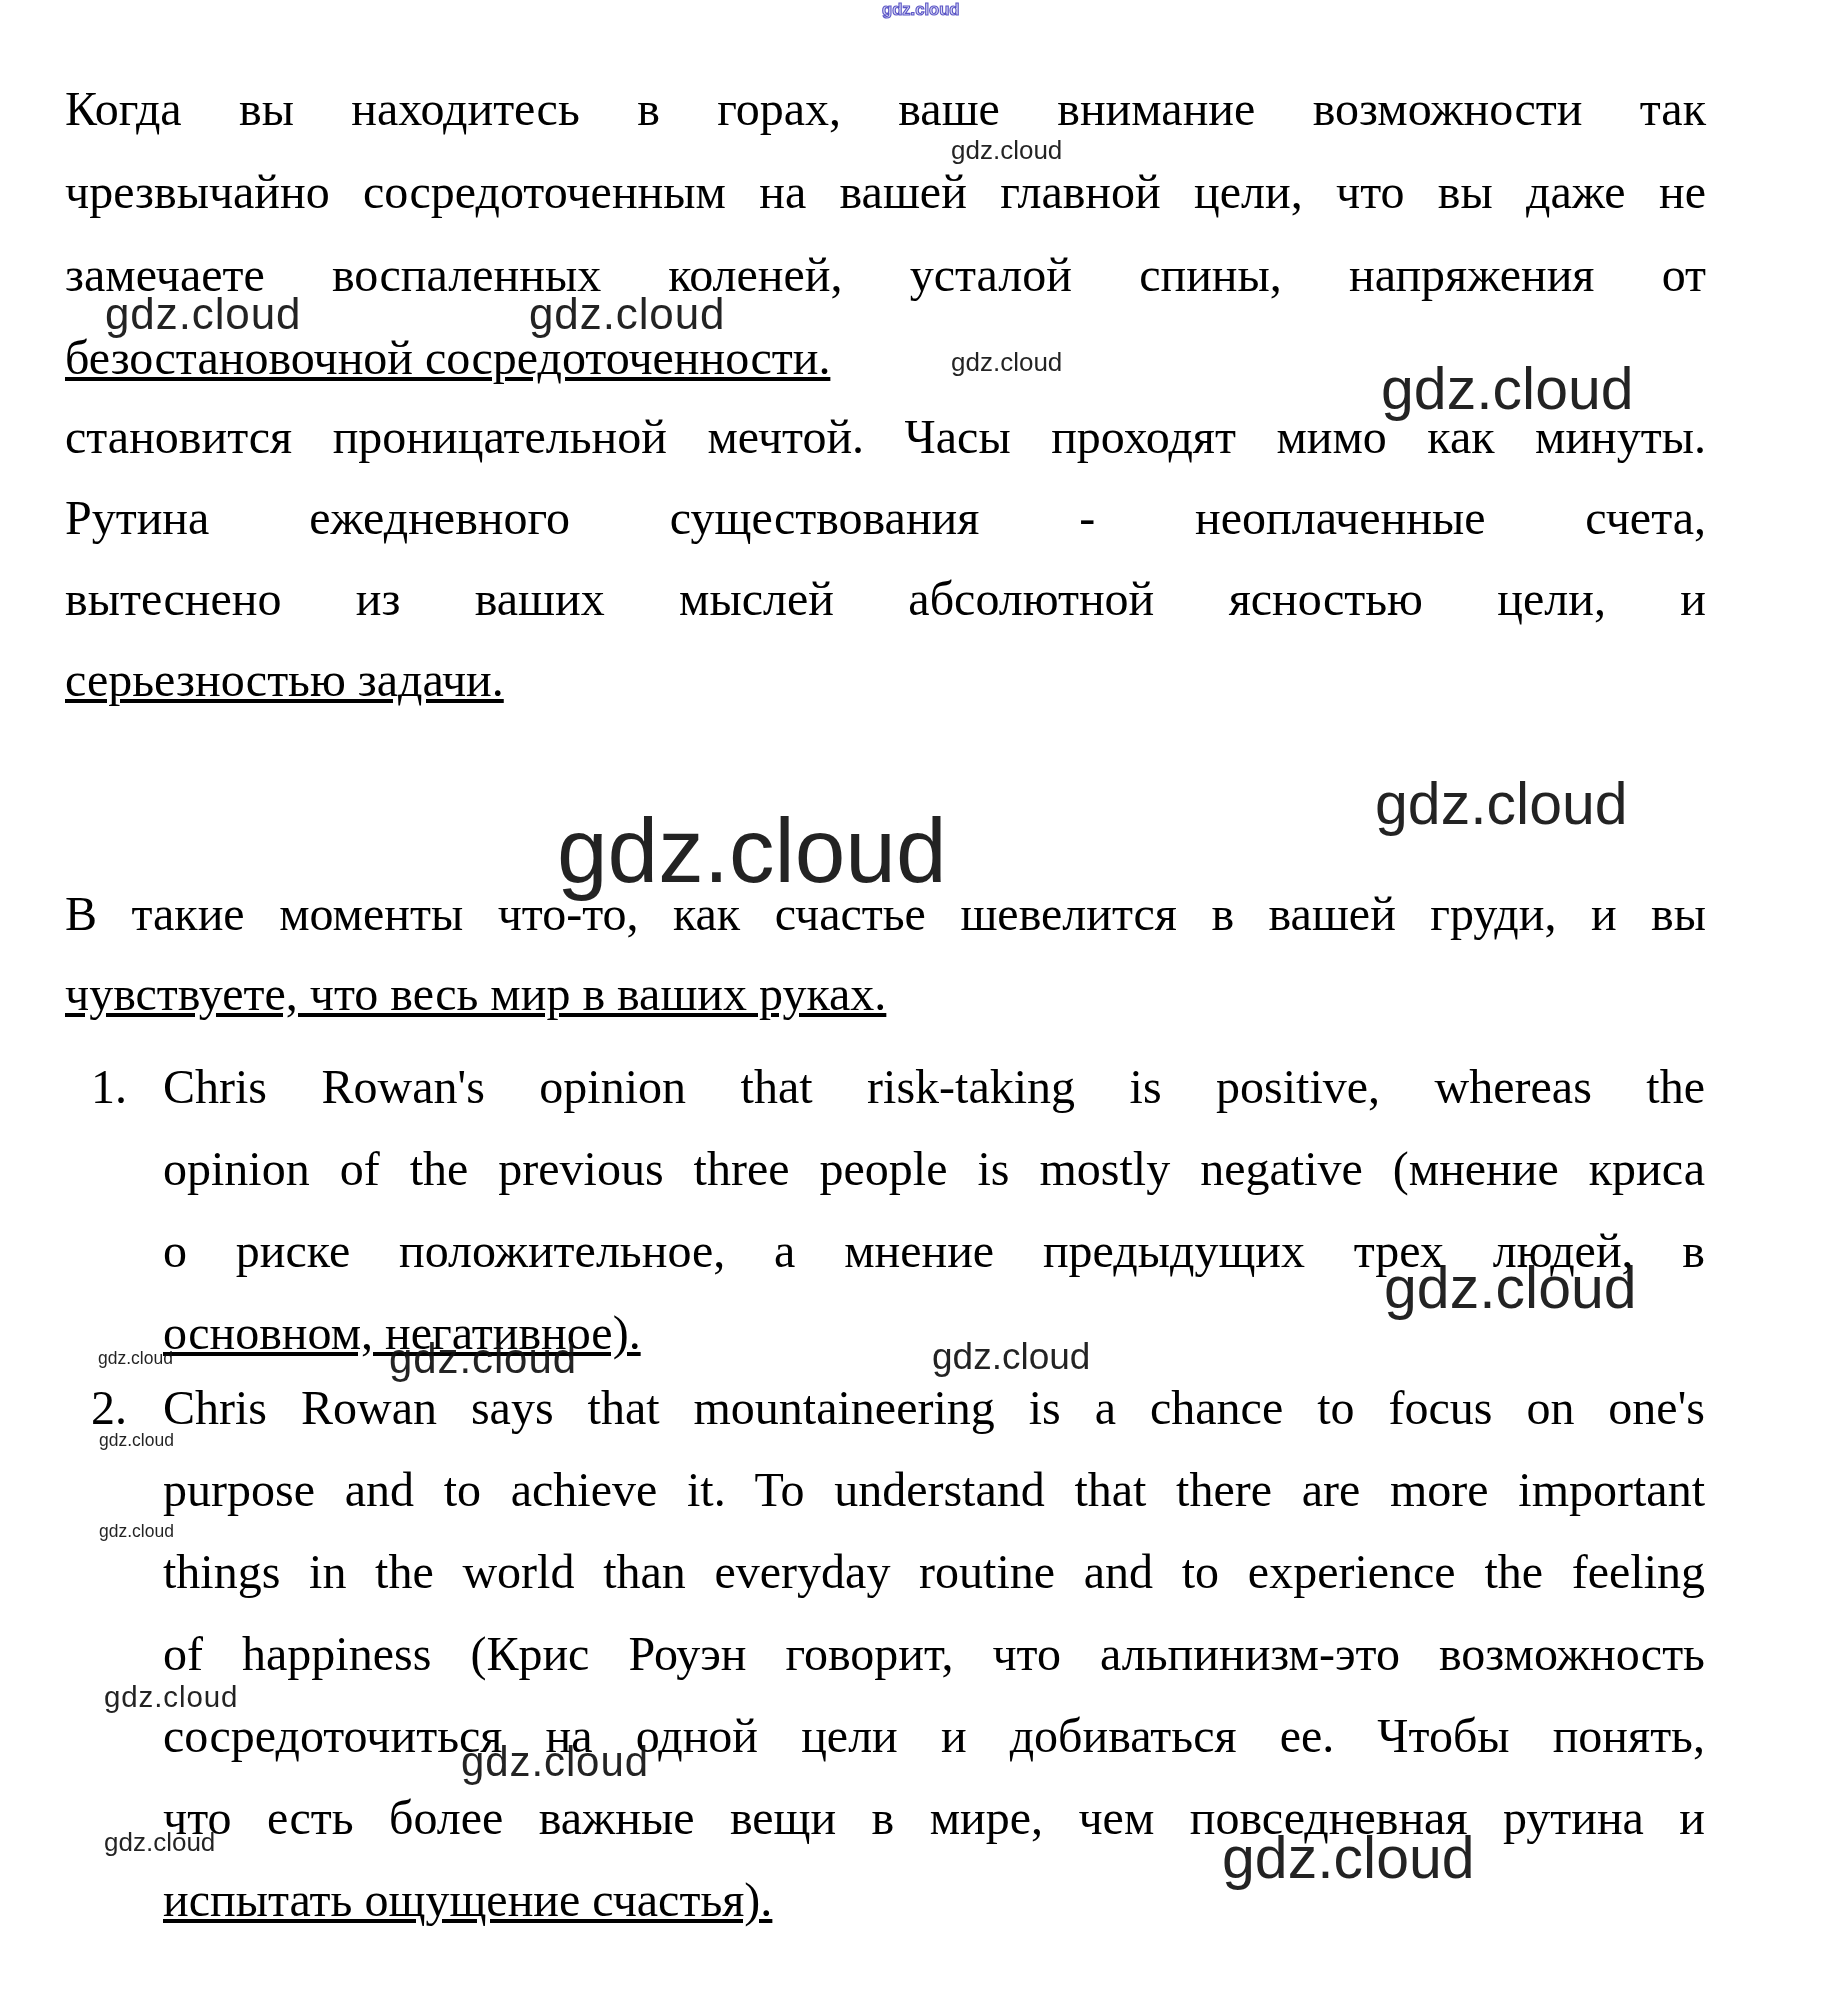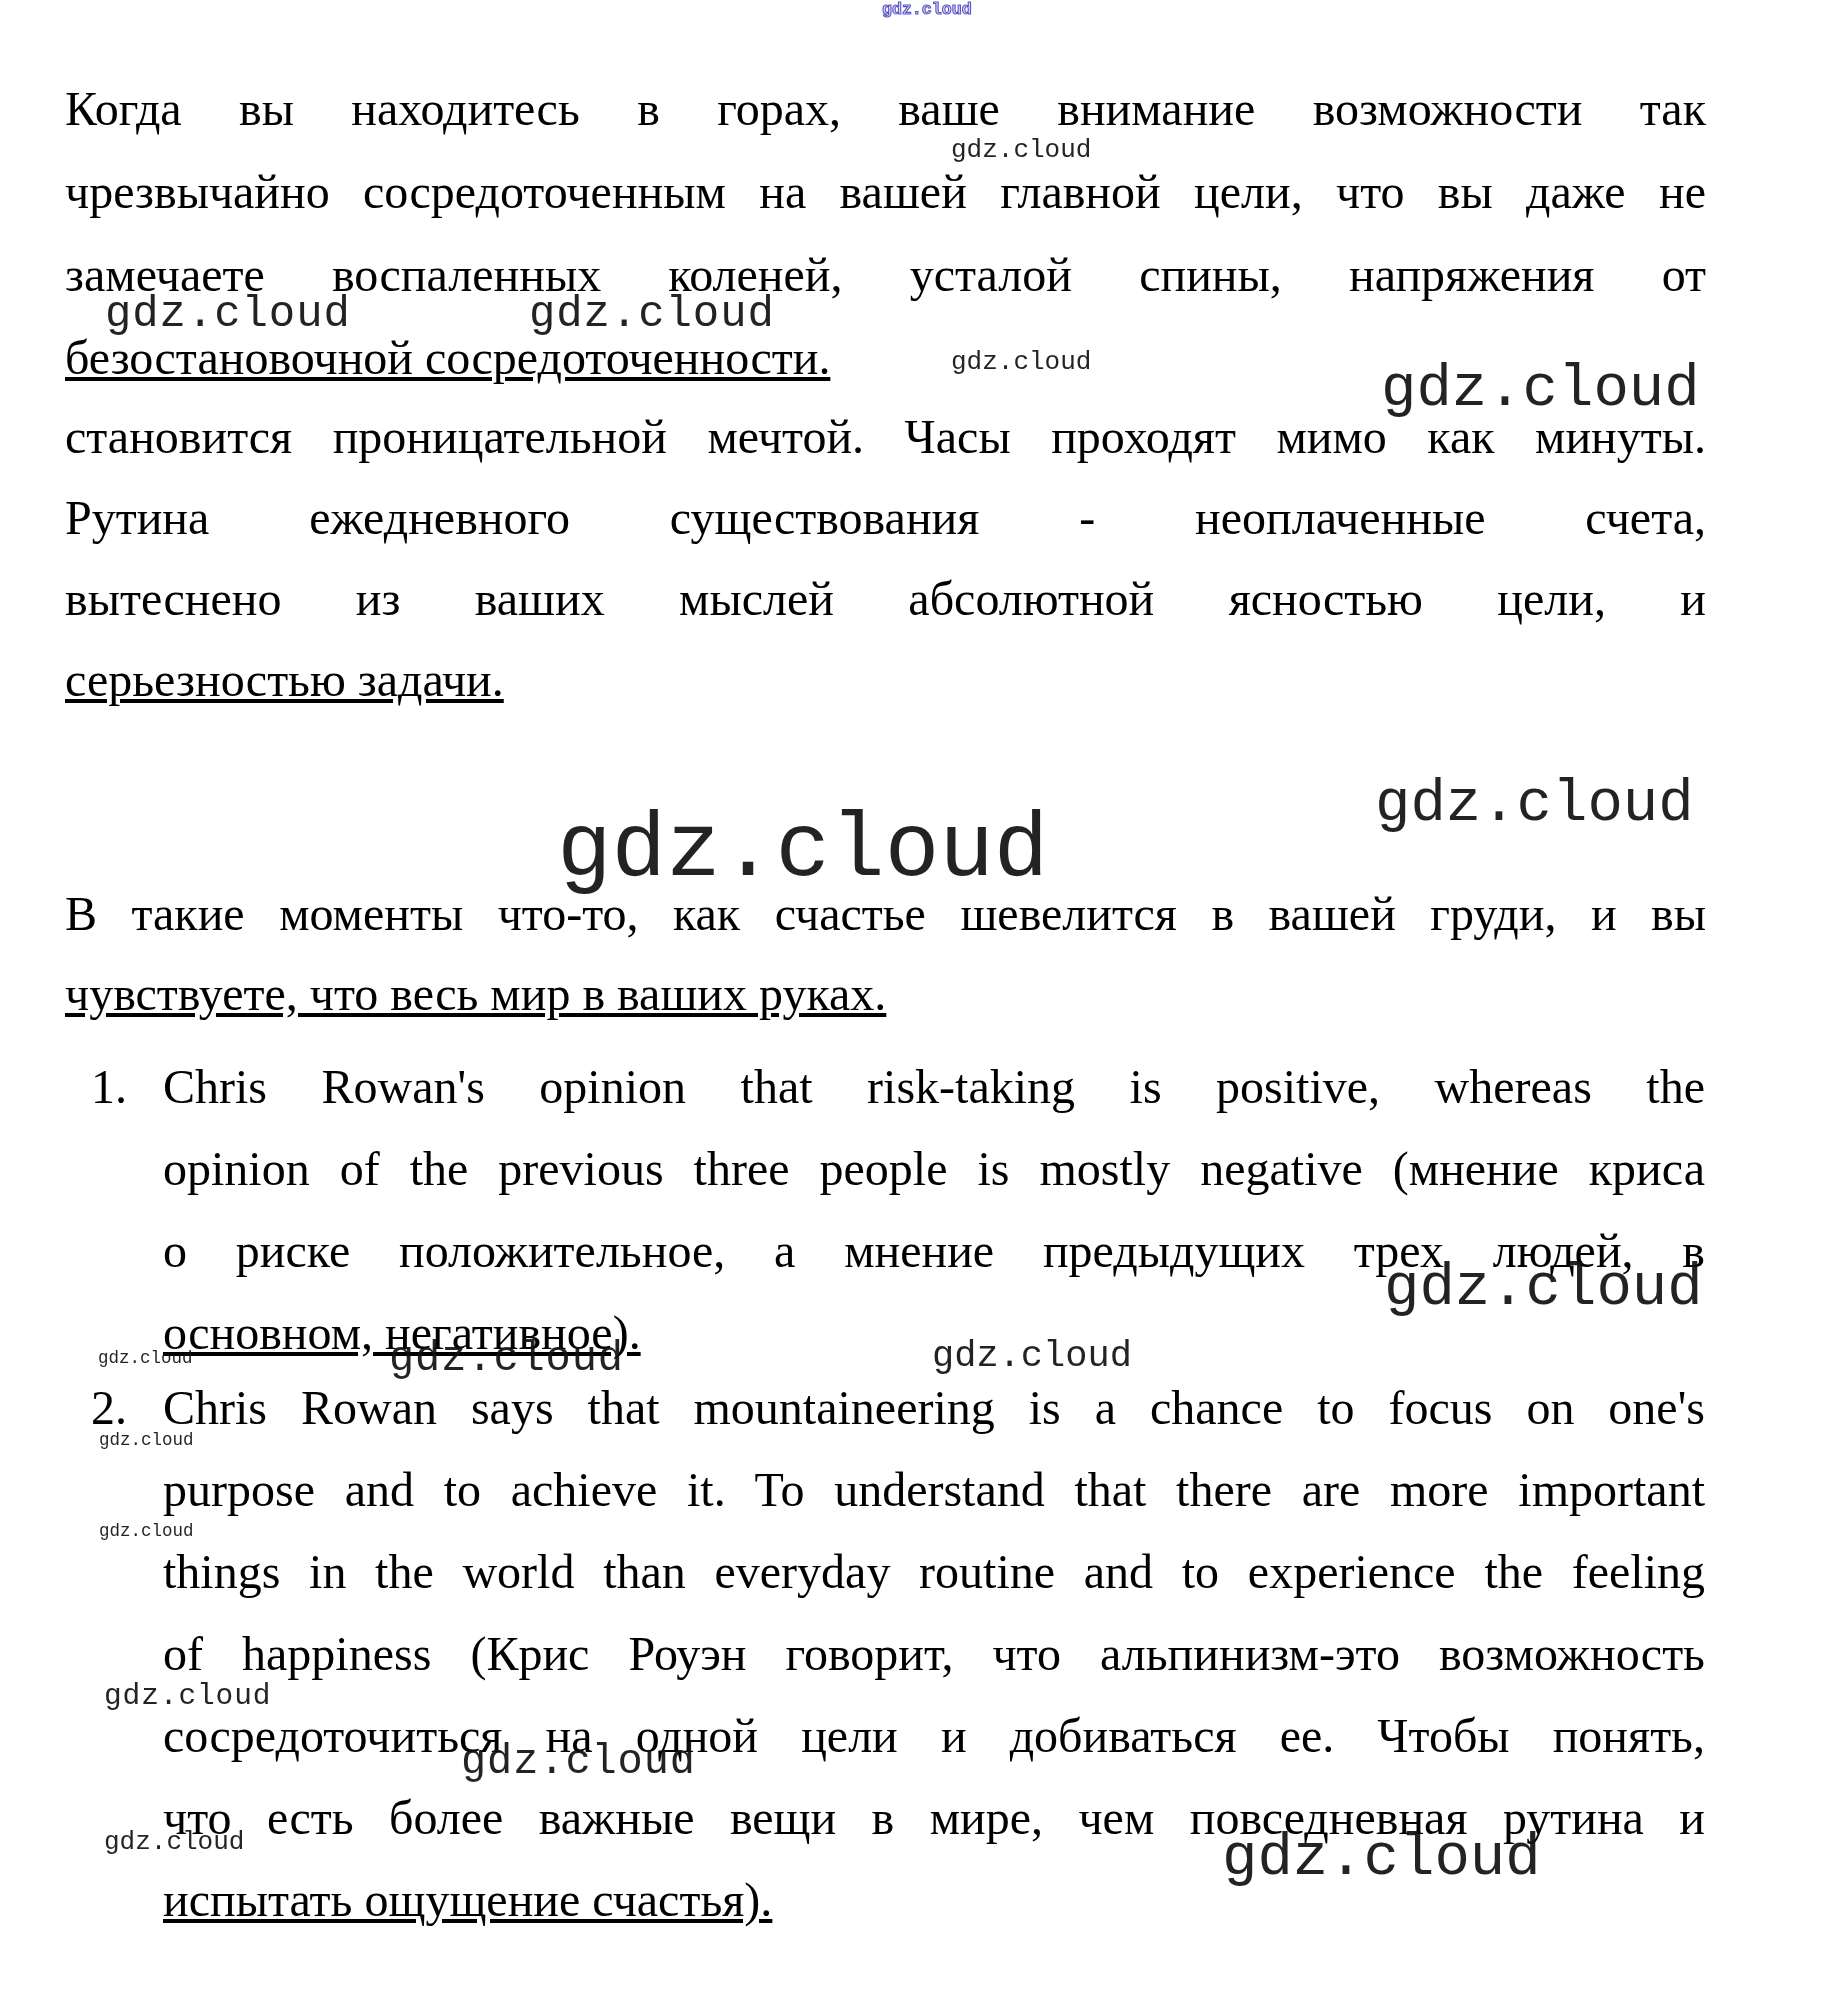--- a/index.html
+++ b/index.html
@@ -38,21 +38,21 @@
     left: -72px;
     top: 0;
   }
 
   .line.j { text-align: justify; text-align-last: justify; }
   .line.l { text-align: right; text-align-last: left; text-decoration: underline; }
 
   
   .wm {
     position: absolute;
-    font-family: Liberation Mono, monospace;
+    font-family: Liberation Sans, sans-serif;
     line-height: 1;
     white-space: nowrap;
     color: #111111;
     opacity: 0.92;
     pointer-events: none;
   }
   .wm.outline-blue {
     color: rgba(115, 115, 215, 0.30);
     -webkit-text-stroke: 1.1px #4a44c0;
     font-weight: 700;

